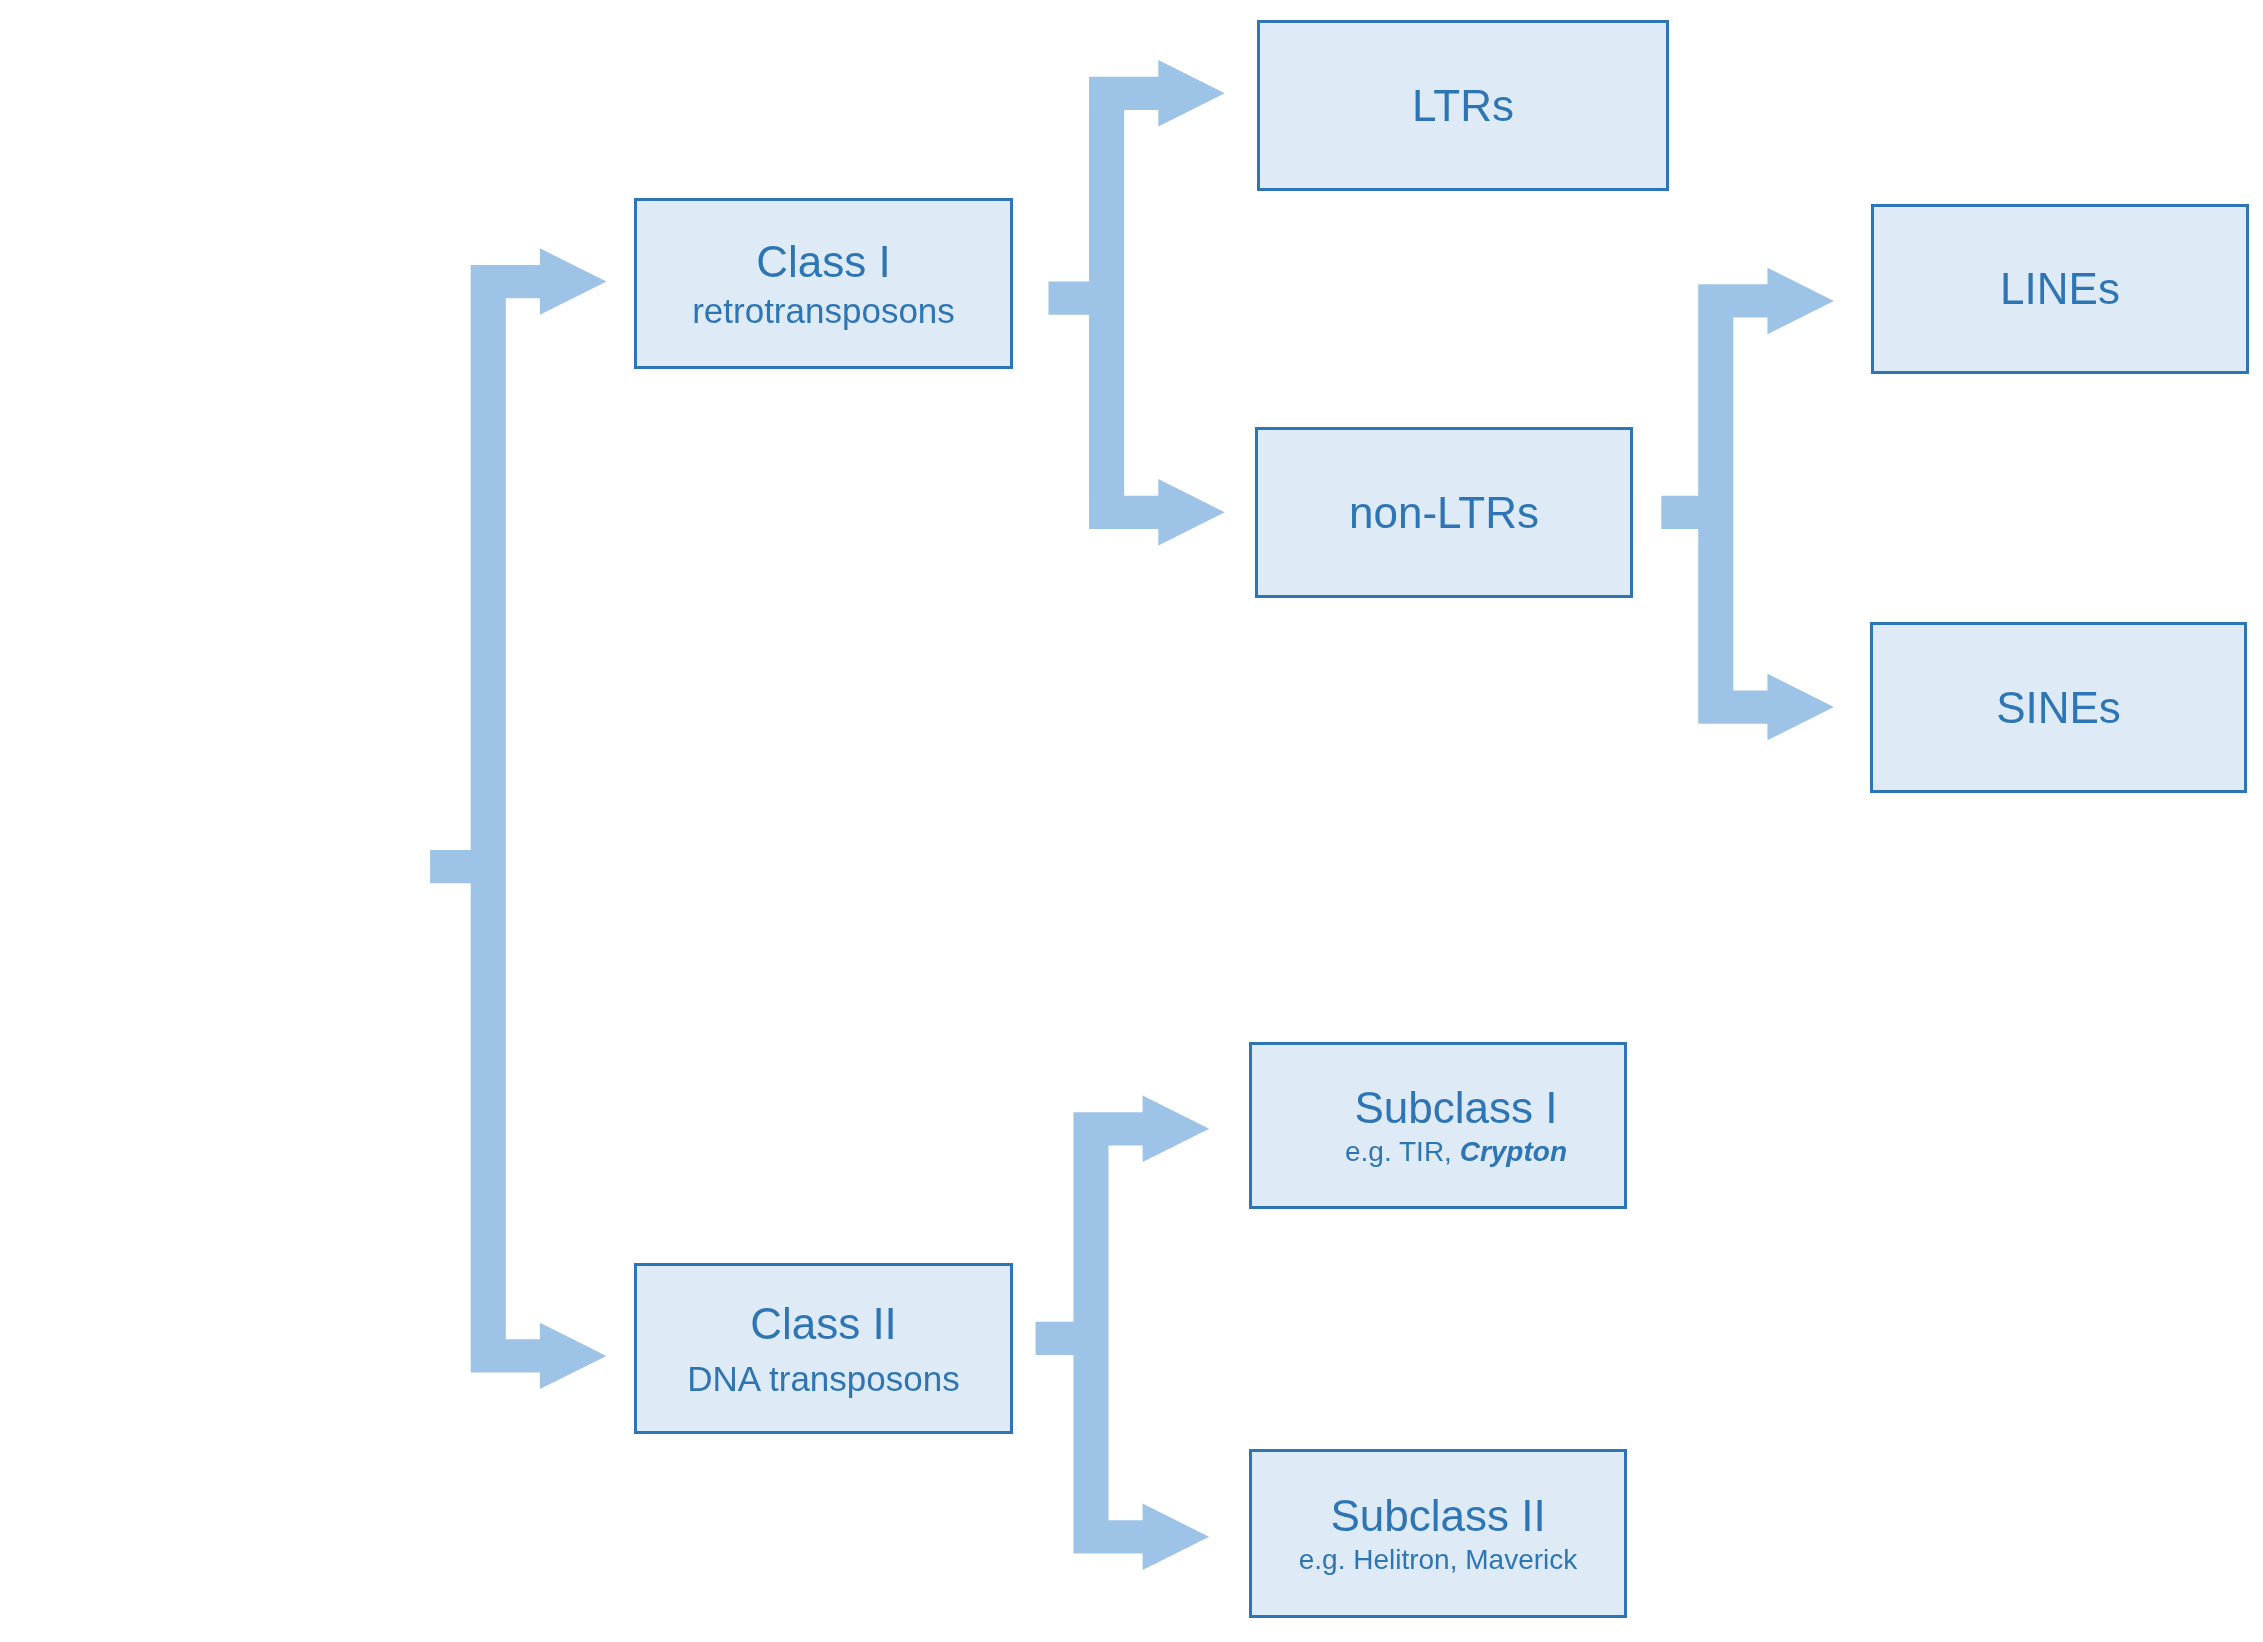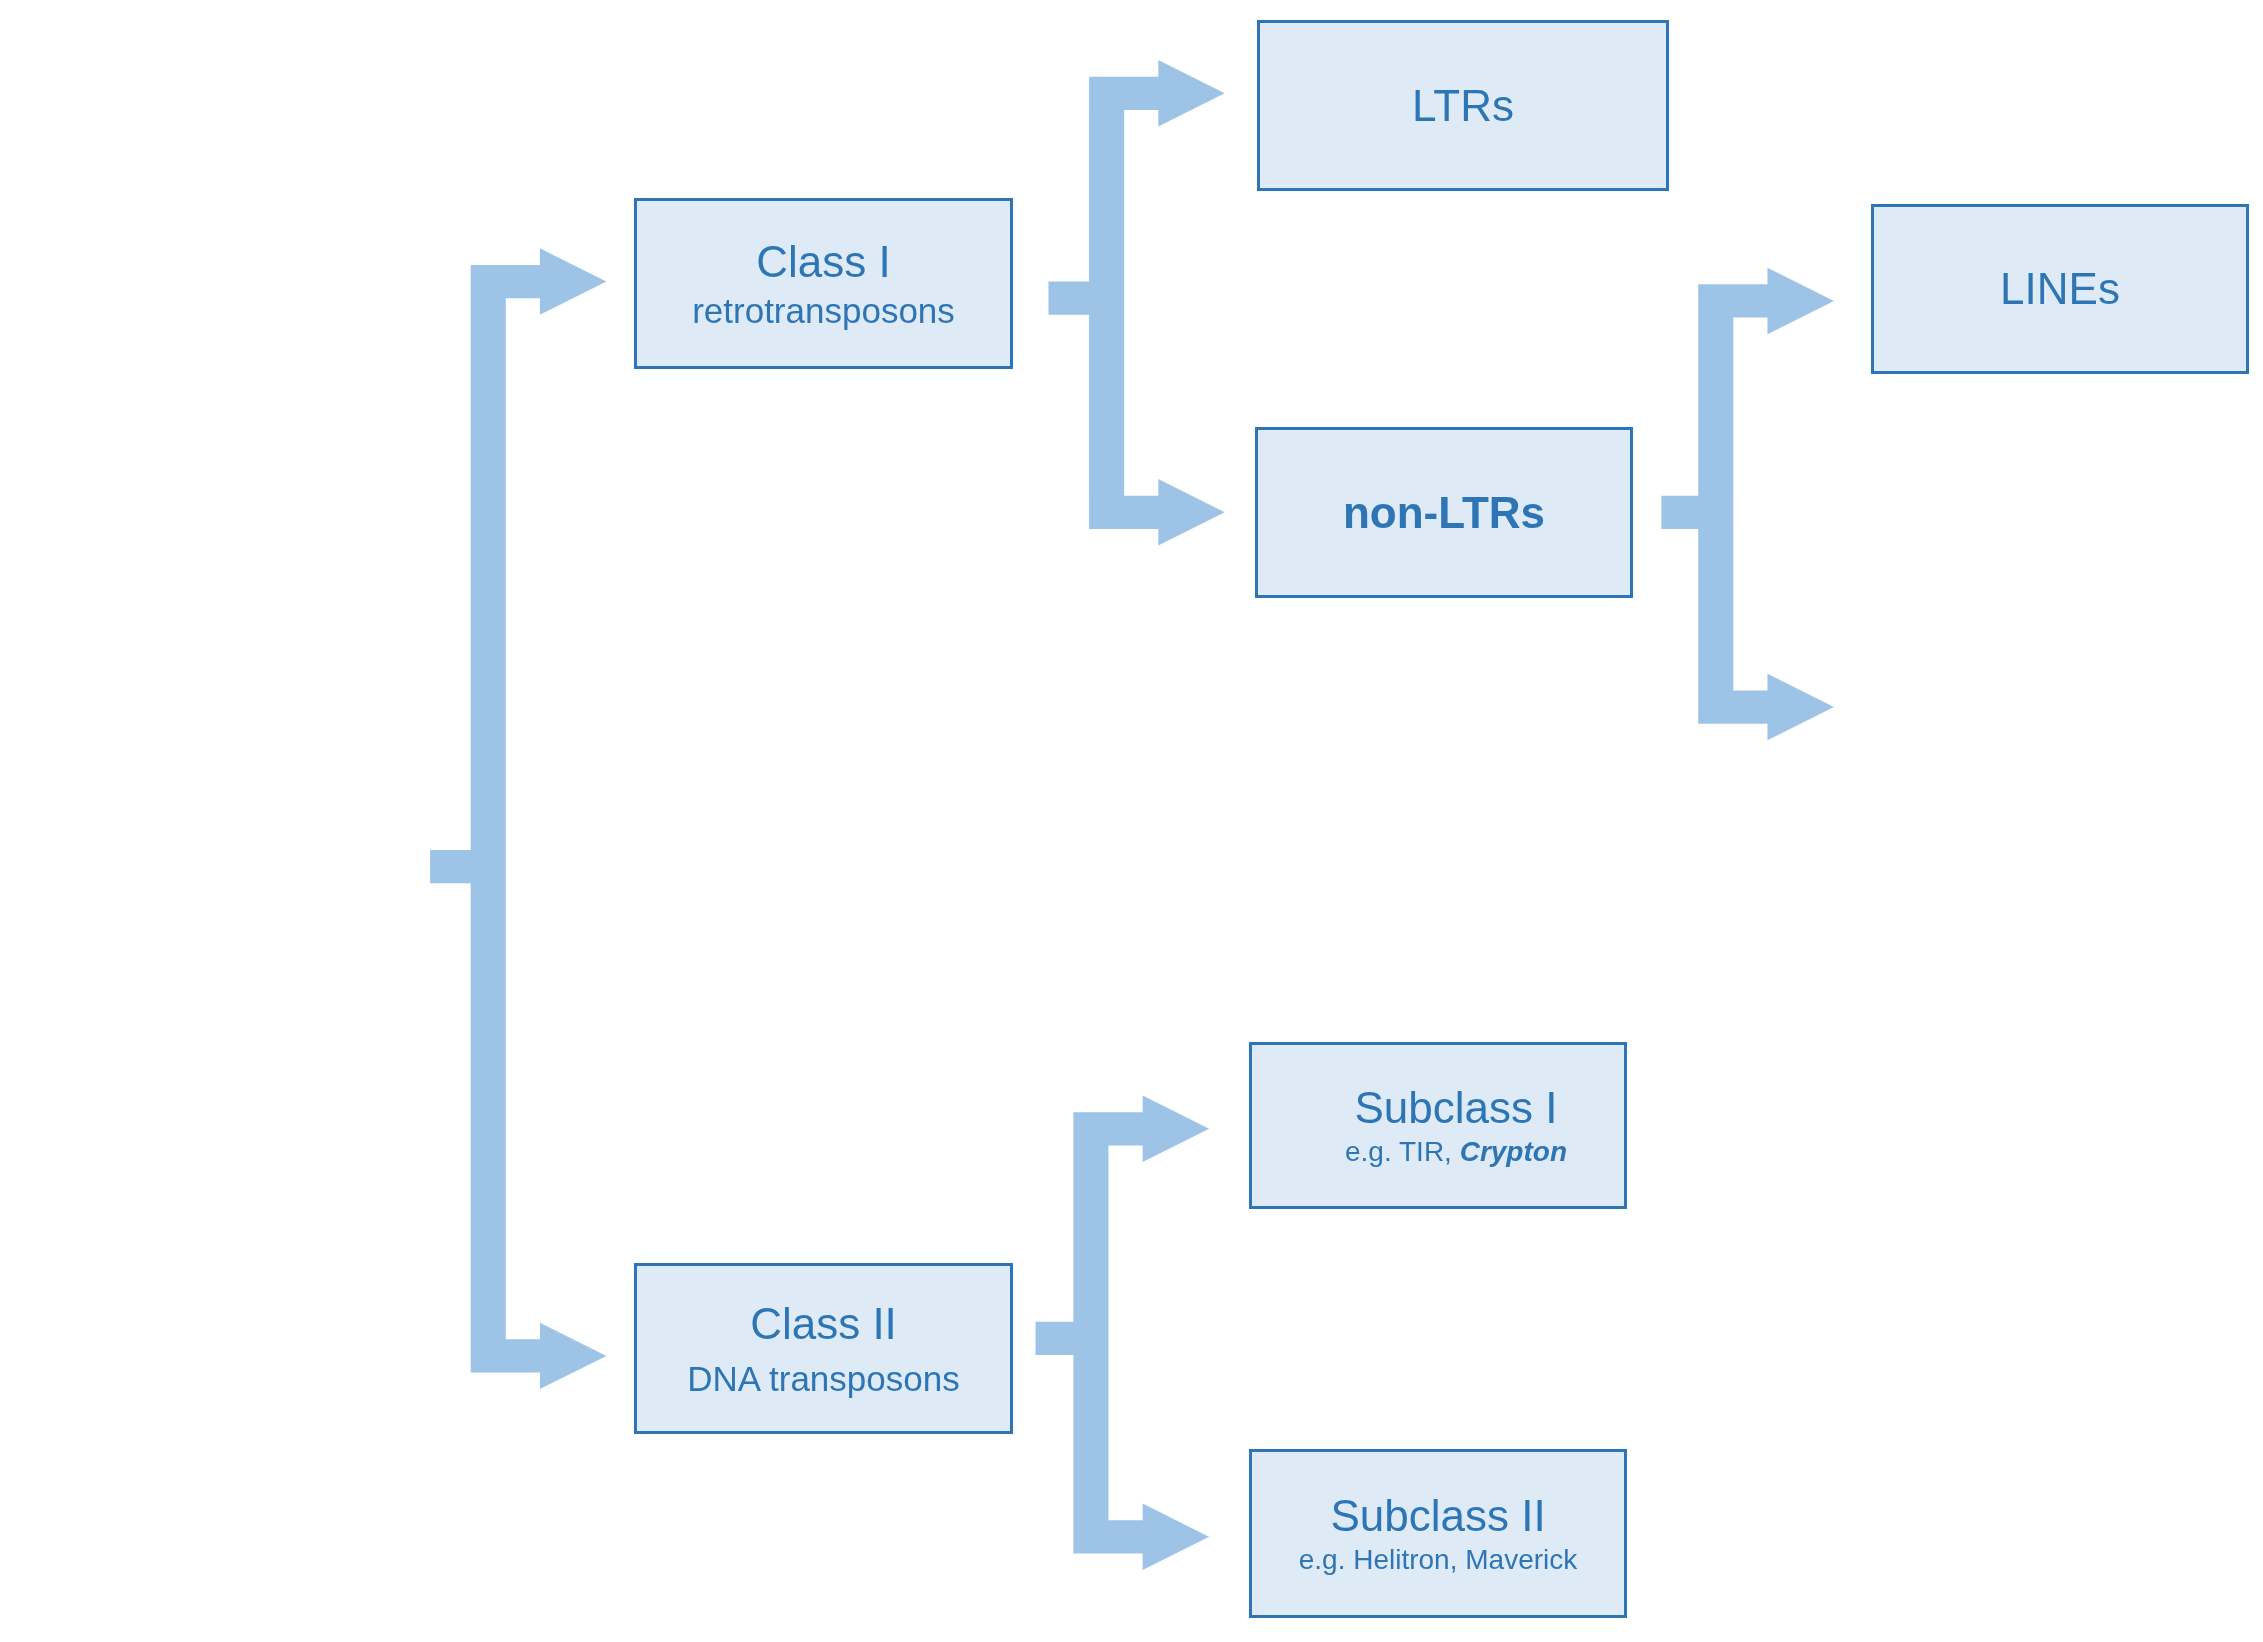--- a/index.html
+++ b/index.html
@@ -91,28 +91,31 @@
 
   <div class="node" style="left:634px;top:198px;width:379px;height:171px;">
     <div class="node-label">Class I</div>
     <div class="node-sublabel">retrotransposons</div>
   </div>
 
   <div class="node" style="left:1257px;top:20px;width:412px;height:171px;">
     <div class="node-label">LTRs</div>
   </div>
 
-  <div class="node" style="left:1255px;top:427px;width:378px;height:171px;font-weight:bold;">
+  <div class="node" style="left:1255px;top:427px;width:378px;height:171px;">
     <div class="node-label">non-LTRs</div>
   </div>
 
   <div class="node" style="left:1871px;top:204px;width:378px;height:170px;">
     <div class="node-label">LINEs</div>
   </div>
 
+  <div class="node" style="left:1870px;top:622px;width:377px;height:171px;">
+    <div class="node-label">SINEs</div>
+  </div>
 
   <div class="node" style="left:634px;top:1263px;width:379px;height:171px;gap:12px;">
     <div class="node-label">Class II</div>
     <div class="node-sublabel">DNA transposons</div>
   </div>
 
   <div class="node" style="left:1249px;top:1042px;width:378px;height:167px;padding-left:36px;">
     <div class="node-label">Subclass I</div>
     <div class="node-sublabel-small">
       <span>e.g. TIR,</span>

